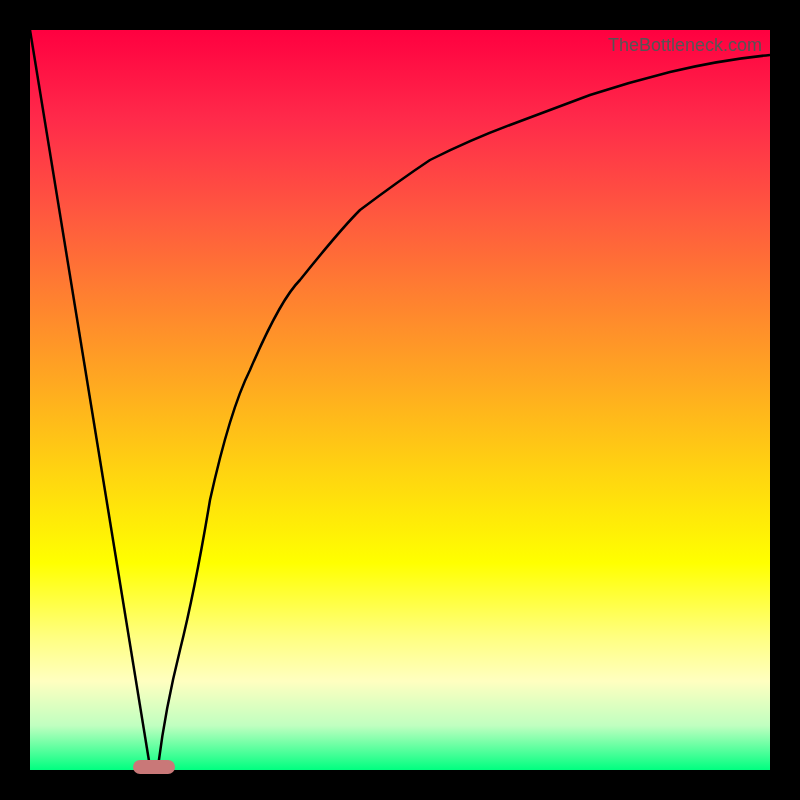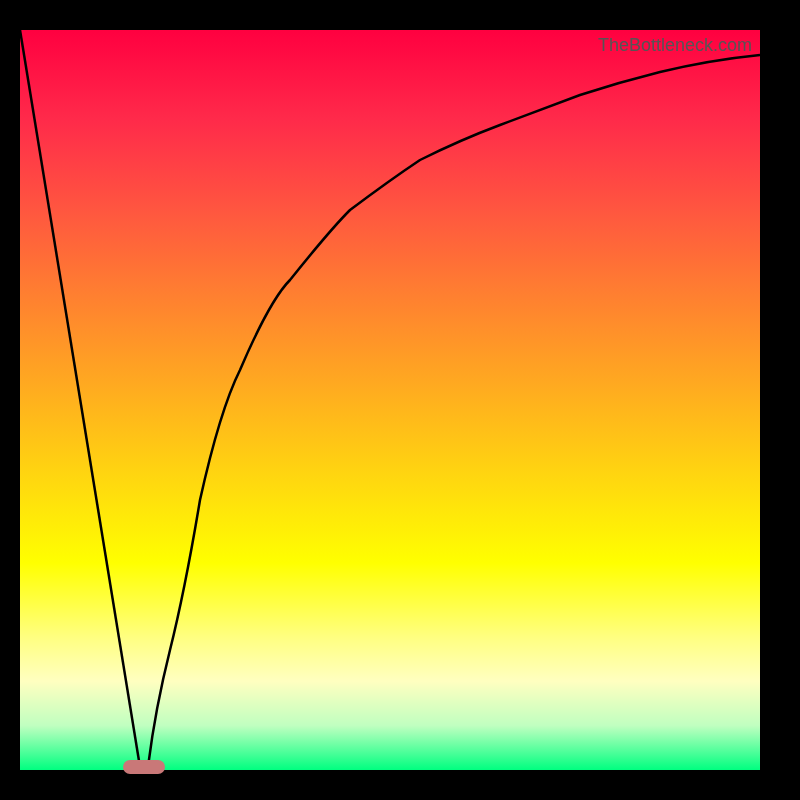--- a/index.html
+++ b/index.html
@@ -10,21 +10,21 @@
     body {
       width: 800px;
       height: 800px;
       background: #000;
       position: relative;
       font-family: Arial, sans-serif;
     }
     .chart-area {
       position: absolute;
       top: 30px;
-      left: 20px;
+      left: 30px;
       width: 740px;
       height: 740px;
       background: linear-gradient(to bottom,
         #ff0040 0%,
         #ff2a4a 12%,
         #ff5540 24%,
         #ff8030 36%,
         #ffaa20 48%,
         #ffd510 60%,
         #ffff00 72%,

